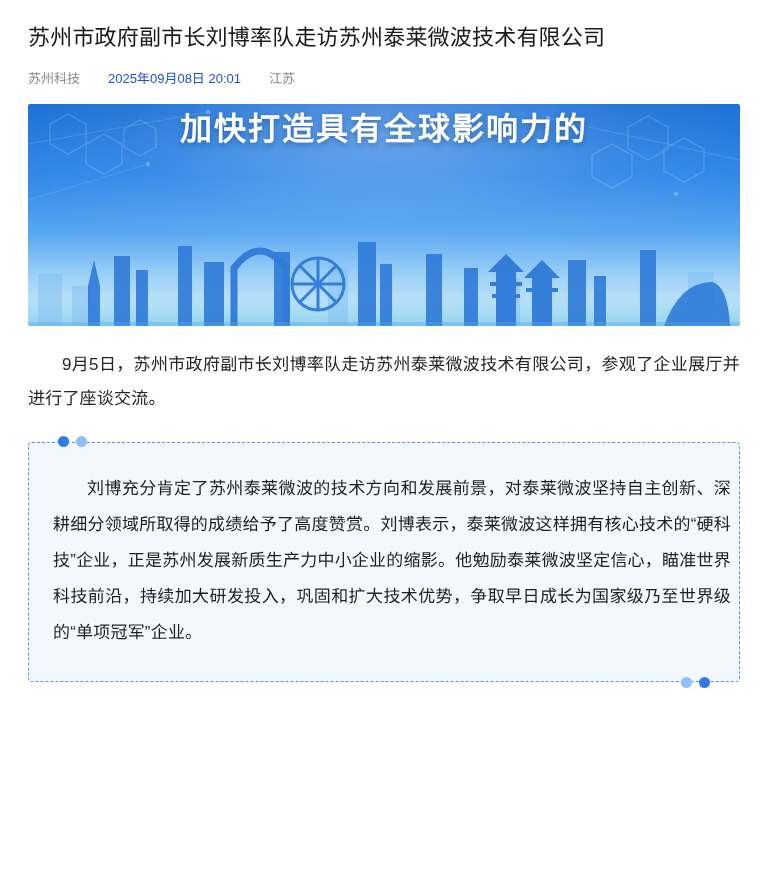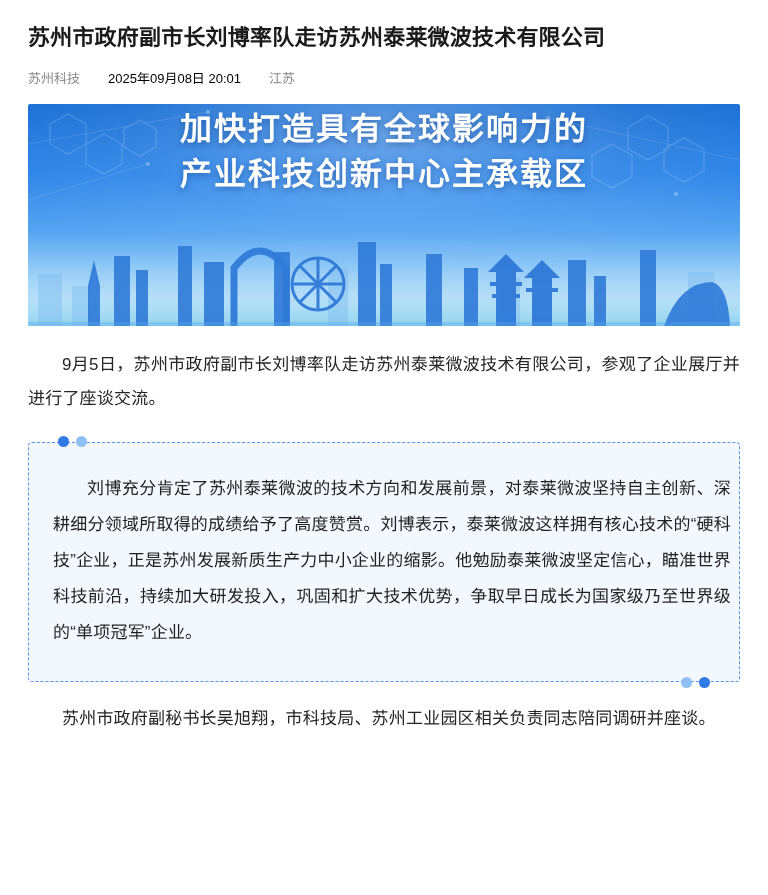--- a/index.html
+++ b/index.html
@@ -15,36 +15,36 @@
     -webkit-font-smoothing: antialiased;
   }
   .page {
     width: 768px;
     box-sizing: border-box;
     padding: 18px 28px 24px 28px;
   }
   .article-title {
     font-size: 22px;
     line-height: 32px;
-    font-weight: bold;
+    font-weight: normal;
     color: #1a1a1a;
     letter-spacing: 0.2px;
     margin: 4px 0 0 0;
   }
   .meta-row {
     margin-top: 16px;
     display: flex;
     align-items: center;
     gap: 28px;
     font-size: 13px;
     color: #8a8a8a;
     line-height: 18px;
   }
   .meta-source { color: #8a8a8a; }
-  .meta-date { color: #000000; text-align: right; }
+  .meta-date { color: #1d4ed8; text-align: right; }
   .meta-region { color: #8a8a8a; }
 
   
   .banner {
     margin-top: 16px;
     width: 712px;
     height: 222px;
     position: relative;
     overflow: hidden;
     border-radius: 2px;
@@ -174,21 +174,20 @@
         <circle cx="180" cy="8" r="2.2"></circle>
         <circle cx="520" cy="14" r="2.2"></circle>
         <circle cx="120" cy="60" r="2"></circle>
         <circle cx="648" cy="90" r="2"></circle>
       </g>
     </svg>
     <div class="glow"></div>
 
     <div class="banner-text">
       <div class="banner-line1">加快打造具有全球影响力的</div>
-      <div class="banner-line2">产业科技创新中心主承载区</div>
     </div>
 
     <div class="water"></div>
 
     <svg class="skyline" viewBox="0 0 712 110" preserveAspectRatio="none">
 
       <g fill="#7ebcf0" opacity="0.45">
         <rect x="10" y="58" width="24" height="52"></rect>
         <rect x="44" y="70" width="18" height="40"></rect>
         <rect x="300" y="52" width="20" height="58"></rect>
@@ -253,15 +252,14 @@
     </div>
     <div class="quote-box">
       <p class="para">刘博充分肯定了苏州泰莱微波的技术方向和发展前景，对泰莱微波坚持自主创新、深耕细分领域所取得的成绩给予了高度赞赏。刘博表示，泰莱微波这样拥有核心技术的“硬科技”企业，正是苏州发展新质生产力中小企业的缩影。他勉励泰莱微波坚定信心，瞄准世界科技前沿，持续加大研发投入，巩固和扩大技术优势，争取早日成长为国家级乃至世界级的“单项冠军”企业。</p>
     </div>
     <div class="dots bottom-right">
       <span class="dot light"></span>
       <span class="dot"></span>
     </div>
   </div>
 
-  <p class="para last">苏州市政府副秘书长吴旭翔，市科技局、苏州工业园区相关负责同志陪同调研并座谈。</p>
 
 </div>
 
 </body></html>

